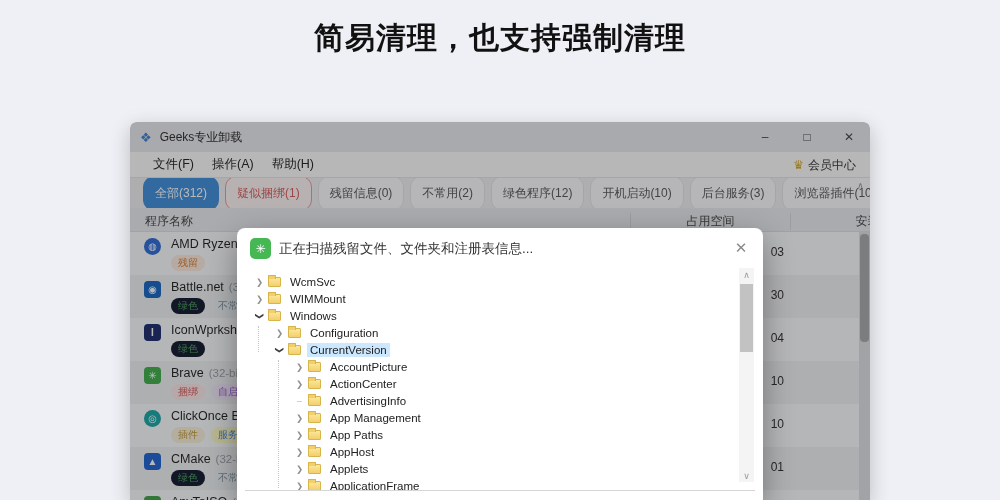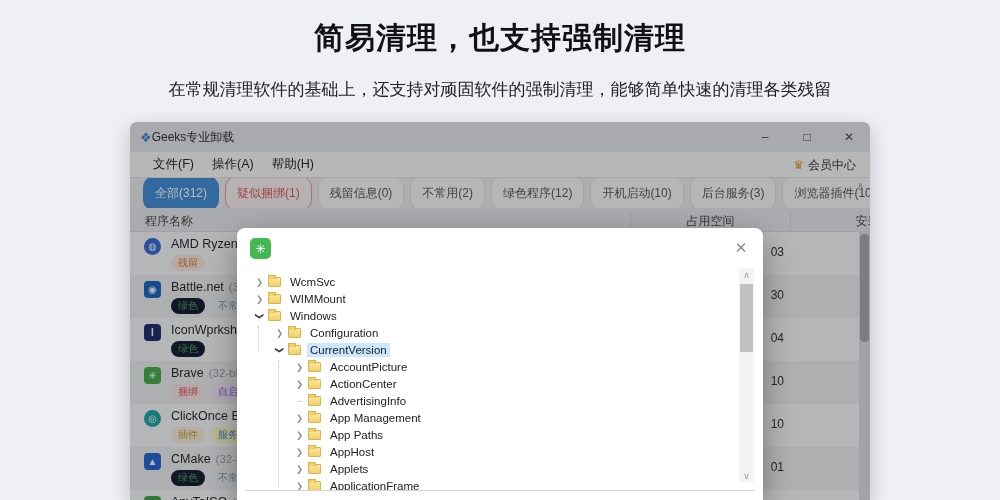--- a/index.html
+++ b/index.html
@@ -12,21 +12,21 @@
     font-size:30px; font-weight:bold; color:#111; letter-spacing:1px; }
   .page-subtitle { position:absolute; top:78px; left:0; width:100%; text-align:center;
     font-size:17px; color:#222; }
 
   
   .window { position:absolute; left:130px; top:122px; width:740px; height:378px;
     background:#f2f3f5; border-radius:6px 6px 0 0; box-shadow:0 6px 20px rgba(0,0,0,.22); overflow:hidden; }
   .titlebar { position:absolute; top:0; left:0; right:0; height:30px; background:#e9eaec;
     display:flex; align-items:center; }
   .app-logo { margin-left:10px; font-size:13px; color:#3d7fd0; }
-  .titlebar-title { font-size:12px; color:#2b2b2b; }
+  .titlebar-title { margin-left:8px; font-size:12px; color:#2b2b2b; }
   .win-controls { position:absolute; right:0; top:0; height:30px; display:flex; }
   .win-btn { width:42px; height:30px; display:flex; align-items:center; justify-content:center;
     font-size:12px; color:#444; }
 
   .menubar { position:absolute; top:30px; left:0; right:0; height:26px; background:#fcfcfd;
     display:flex; align-items:center; border-bottom:1px solid #e3e4e6; }
   .menu-item { margin-left:18px; font-size:12.5px; color:#222; }
   .menu-item:first-child { margin-left:23px; }
   .member { position:absolute; right:14px; top:0; height:26px; display:flex; align-items:center; gap:4px; }
   .crown { color:#d8a416; font-size:12px; }
@@ -105,21 +105,20 @@
     justify-content:center; font-size:9px; color:#9a9a9a; }
   .t-arrow.up { top:0; } .t-arrow.down { bottom:0; }
   .t-thumb { position:absolute; left:1px; top:16px; width:13px; height:68px; background:#c2c2c2; }
 </style>
 </head>
 <body>
 
 <div class="canvas">
 
   <div class="page-title">简易清理，也支持强制清理</div>
-  <div class="page-subtitle">在常规清理软件的基础上，还支持对顽固软件的强制清理，能够简单快速的清理各类残留</div>
 
   <div class="window">
 
     <div class="titlebar">
       <span class="app-logo">❖</span>
       <span class="titlebar-title">Geeks专业卸载</span>
       <div class="win-controls">
         <span class="win-btn">–</span>
         <span class="win-btn">□</span>
         <span class="win-btn">✕</span>
@@ -218,20 +217,21 @@
     <div class="main-scrollbar">
       <div class="main-thumb"></div>
     </div>
 
     <div class="dim"></div>
   </div>
 
   <div class="modal">
     <div class="modal-header">
       <span class="scan-icon">✳</span>
+      <span class="scan-title">正在扫描残留文件、文件夹和注册表信息...</span>
       <span class="modal-close">✕</span>
     </div>
 
     <div class="tree">
       <div class="guide guide-a"></div>
       <div class="guide guide-b"></div>
     <div class="titem lv0">
           <span class="arrow">❯</span>
           <span class="folder"></span>
           <span class="tlabel">WcmSvc</span>

